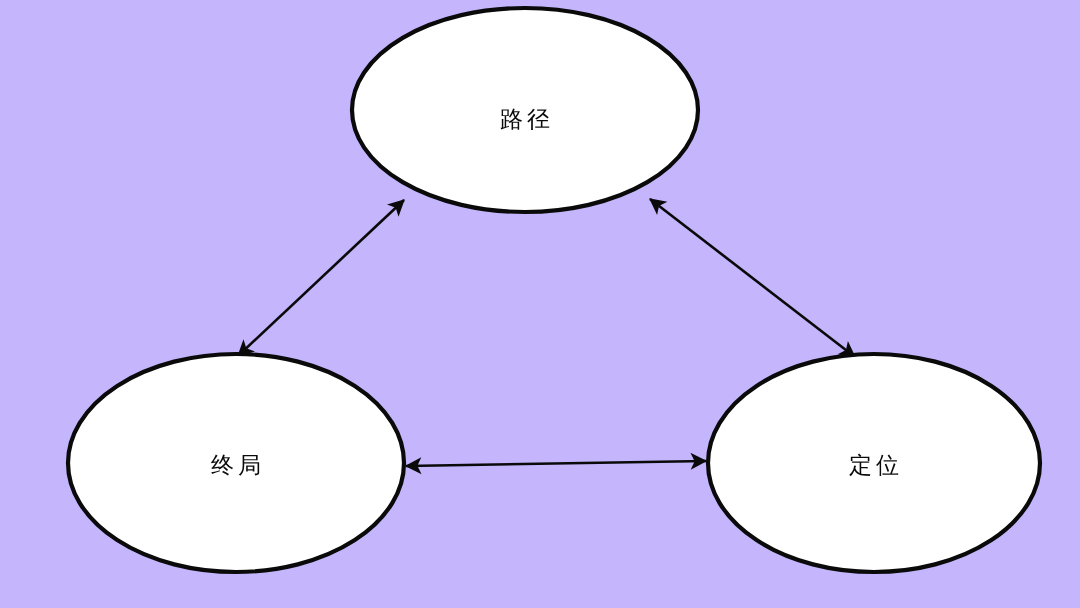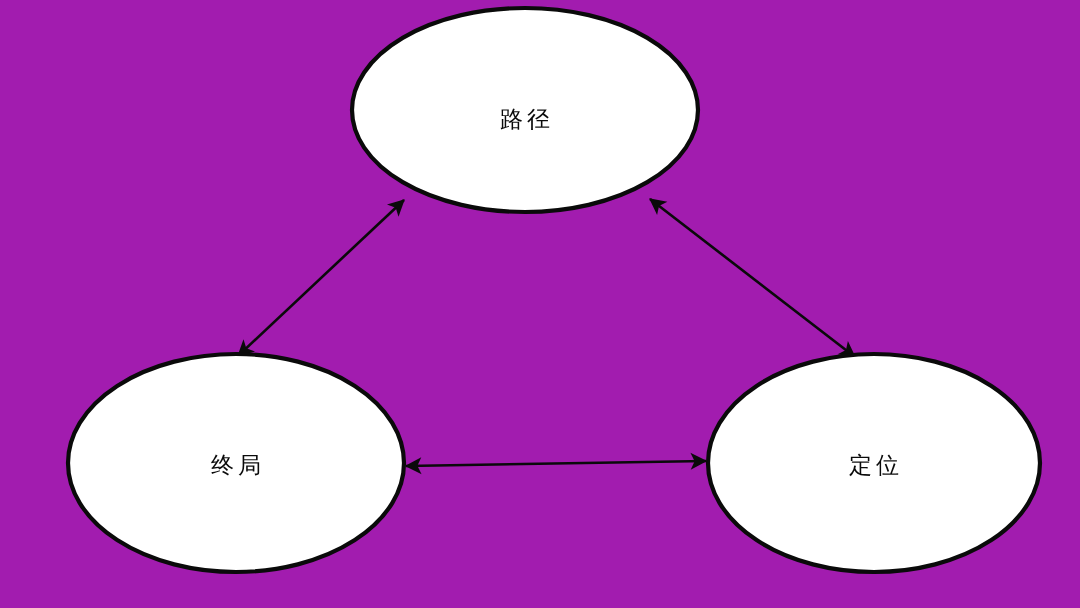--- a/index.html
+++ b/index.html
@@ -40,21 +40,21 @@
     letter-spacing: 4px;
     fill: #0a0a0a;
     text-anchor: middle;
     dominant-baseline: middle;
     white-space: pre;
   }
 </style>
 </head>
 <body>
 
-<div id="diagram-canvas" style="background: #a21caf;">
+<div id="diagram-canvas" style="background: #c4b5fd;">
   <svg id="diagram-svg" viewBox="0 0 1080 608" xmlns="http://www.w3.org/2000/svg">
 
     <defs>
       <marker id="arrow-end" viewBox="0 0 12 12" refX="10.5" refY="6" markerWidth="7.2" markerHeight="7.2" orient="auto-start-reverse" markerUnits="strokeWidth">
         <path d="M 0.6 0.6 L 11.2 6 L 0.6 11.4 L 3.2 6 Z" fill="#0a0a0a"></path>
       </marker>
       <marker id="arrow-start" viewBox="0 0 12 12" refX="10.5" refY="6" markerWidth="7.2" markerHeight="7.2" orient="auto-start-reverse" markerUnits="strokeWidth">
         <path d="M 0.6 0.6 L 11.2 6 L 0.6 11.4 L 3.2 6 Z" fill="#0a0a0a"></path>
       </marker>
     </defs>

